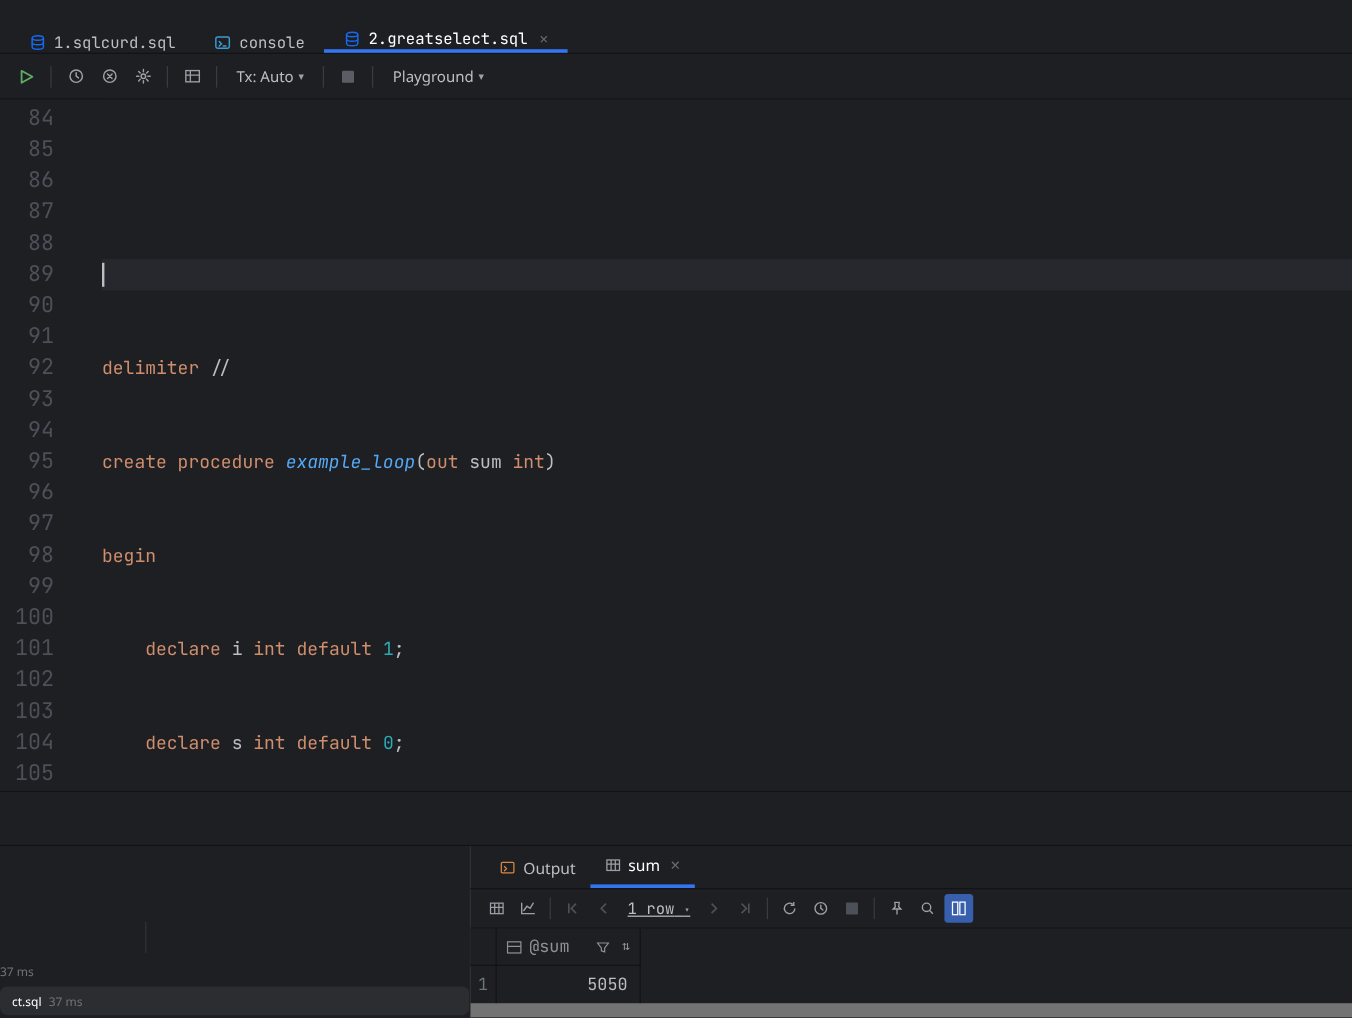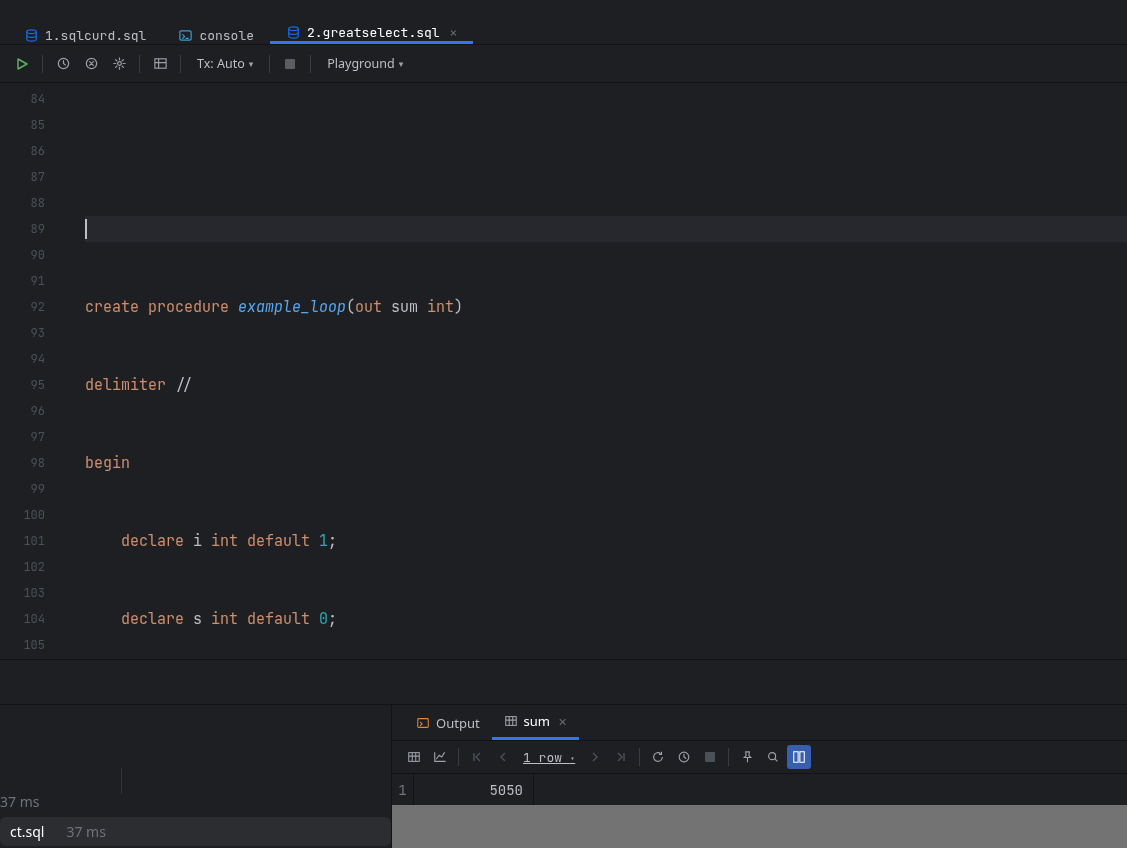--- a/index.html
+++ b/index.html
@@ -87,21 +87,21 @@
     background: #1e1f22;
     position: relative;
   }
   .gutter {
     width: 55px;
     text-align: right;
     padding: 3px 10px 0 0;
     background: #1e1f22;
     color: #4b5059;
     font-family: "JetBrains Mono", Consolas, monospace;
-    font-size: 12px;
+    font-size: 18px;
     line-height: 26px;
     user-select: none;
   }
   .gutter-seam {
     width: 30px;
     background: #1e1f22;
   }
   .code {
     flex: 1;
     font-size: 15px;
@@ -151,26 +151,26 @@
     background:#2b2d30;
     border-top:1px solid #121316;
   }
   .results-side {
     width: 391px;
     background:#1e1f22;
     display:flex;
     flex-direction:column;
     justify-content:flex-end;
     color:#6f737a;
-    font-size:14px;
+    font-size:10px;
     font-family: -apple-system, system-ui, sans-serif;
   }
   .results-side .status-line{ padding:4px 0 6px 0;}
   .results-side .file-chip{
-    display:flex;align-items:center;gap:22px;
+    display:flex;align-items:center;gap:6px;
     background:#2b2d30;
     border-radius:6px;
     padding:5px 10px;
     margin:0 0 2px 0;
   }
   .results-side .file-chip .fn{color:#fff}
 
   .results-main{
     flex:1;
     background:#737373;
@@ -347,22 +347,22 @@
     <div>101</div>
     <div>102</div>
     <div>103</div>
     <div>104</div>
     <div>105</div>
   </div>
   <div class="gutter-seam"></div>
   <div class="code">
     <div class="line"></div>
     <div class="line current"><span class="caret"></span></div>
+    <div class="line"><span class="kw">delimiter</span><span class="ident"> //</span></div>
     <div class="line"><span class="kw">create</span><span class="kw"> procedure </span><span class="func">example_loop</span><span class="punct">(</span><span class="kw">out</span><span class="ident"> sum </span><span class="kw">int</span><span class="punct">)</span></div>
-    <div class="line"><span class="kw">delimiter</span><span class="ident"> //</span></div>
     <div class="line"><span class="kw">begin</span></div>
     <div class="line">    <span class="kw">declare</span><span class="ident"> i </span><span class="kw">int</span><span class="kw"> default </span><span class="num">1</span><span class="punct">;</span></div>
     <div class="line">    <span class="kw">declare</span><span class="ident"> s </span><span class="kw">int</span><span class="kw"> default </span><span class="num">0</span><span class="punct">;</span></div>
     <div class="line"></div>
     <div class="line">    <span class="guide"></span>   </div>
     
     
     
     
     
@@ -475,19 +475,33 @@
       </div>
       <div class="tb-btn active">
         <svg width="14" height="14" viewBox="0 0 16 16">
             <rect x="2" y="2" width="5" height="12" fill="none" stroke="#fff" stroke-width="1.2"></rect>
             <rect x="9" y="2" width="5" height="12" fill="none" stroke="#fff" stroke-width="1.2"></rect>
           </svg>
       </div>
     </div>
 
     <div class="grid">
+      <div class="grid-header">
+        <div class="row-gut"></div>
+        <div class="col">
+          <svg width="13" height="13" viewBox="0 0 14 14">
+              <rect x="1" y="2" width="12" height="10" fill="none" stroke="#8e9094" stroke-width="1.1"></rect>
+              <path d="M1 6h12" stroke="#8e9094" stroke-width="1.1"></path>
+            </svg>
+          <span>@sum</span>
+          <svg width="11" height="11" viewBox="0 0 12 12" style="margin-left:auto">
+              <path d="M1 2h10L7.5 6.5V10l-3-1V6.5z" fill="none" stroke="#8e9094" stroke-width="1.1"></path>
+            </svg>
+          <span style="color:#8e9094;font-size:11px;margin-left:4px">⇅</span>
+        </div>
+      </div>
       <div class="grid-body">
         <div class="row-gut">1</div>
         <div class="cell">5050</div>
       </div>
     </div>
   </div>
 </div>
 
 </body></html>

